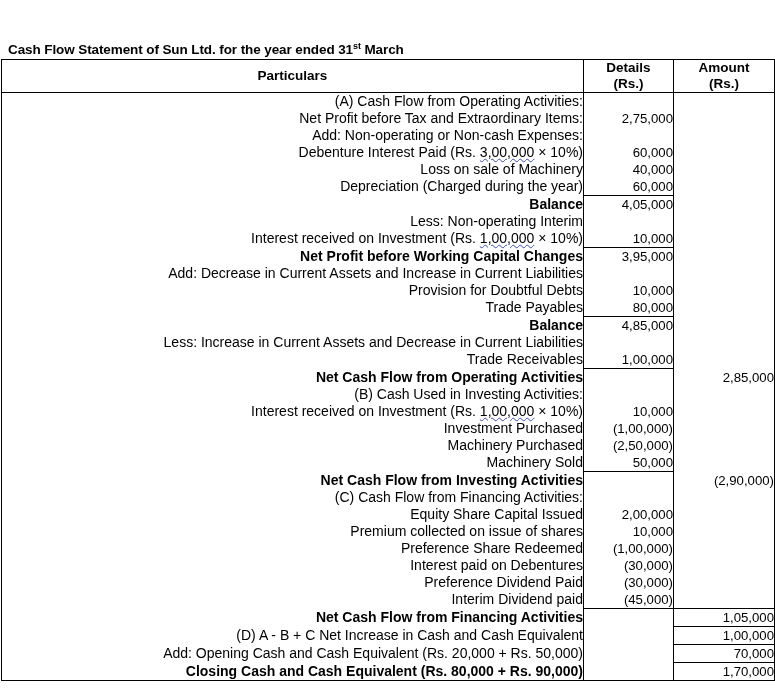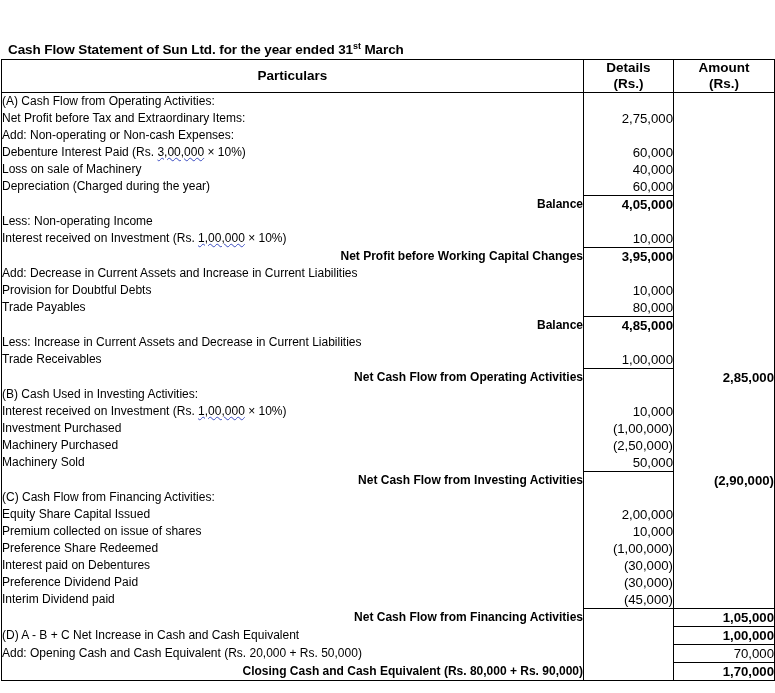--- a/index.html
+++ b/index.html
@@ -57,42 +57,43 @@
     text-align: center;
     font-size: 13.5px;
     font-weight: bold;
     line-height: 16px;
     padding: 2px 0 3px 0;
     border-bottom: 1.5px solid #000;
   }
   thead th.part { vertical-align: middle; }
 
   td.part {
-    font-size: 12px;
+    font-size: 14px;
     line-height: 17px;
     height: 17px;
     white-space: nowrap;
     padding-left: 8px;
     padding-right: 4px;
+    text-align: right;
   }
   td.det, td.amt {
     font-size: 13.2px;
     line-height: 17px;
     height: 17px;
     text-align: right;
     padding-right: 6px;
     white-space: nowrap;
   }
 
   
   .ind0 { padding-left: 8px; }
   .ind1 { padding-left: 30px; }
   .ind2 { padding-left: 48px; }
 
-  .bold { font-weight: bold; }
+  .bold { font-weight: normal; }
   .rightlabel { text-align: right; padding-right: 6px; font-weight: bold; }
 
   
   .topline { border-top: 1.2px solid #000; }
   .rowline-amt { border-top: 1.2px solid #000; }
 
   .sp-err {
     text-decoration: underline;
     text-decoration-style: wavy;
     text-decoration-color: #3b4cc0;
@@ -157,21 +158,21 @@
           <td class="part ind1">Depreciation (Charged during the year)</td>
           <td class="det">60,000</td>
           <td class="amt"></td>
         </tr>
         <tr>
           <td class="part rightlabel bold">Balance</td>
           <td class="det bold topline">4,05,000</td>
           <td class="amt"></td>
         </tr>
         <tr>
-          <td class="part ind0">Less: Non-operating Income</td>
+          <td class="part ind0">Less: Non-operating Interim</td>
           <td class="det"></td>
           <td class="amt"></td>
         </tr>
         <tr>
           <td class="part ind2">Interest received on Investment (Rs. <span class="sp-err">1,00,000</span> × 10%)</td>
           <td class="det">10,000</td>
           <td class="amt"></td>
         </tr>
         <tr>
           <td class="part rightlabel bold">Net Profit before Working Capital Changes</td>

